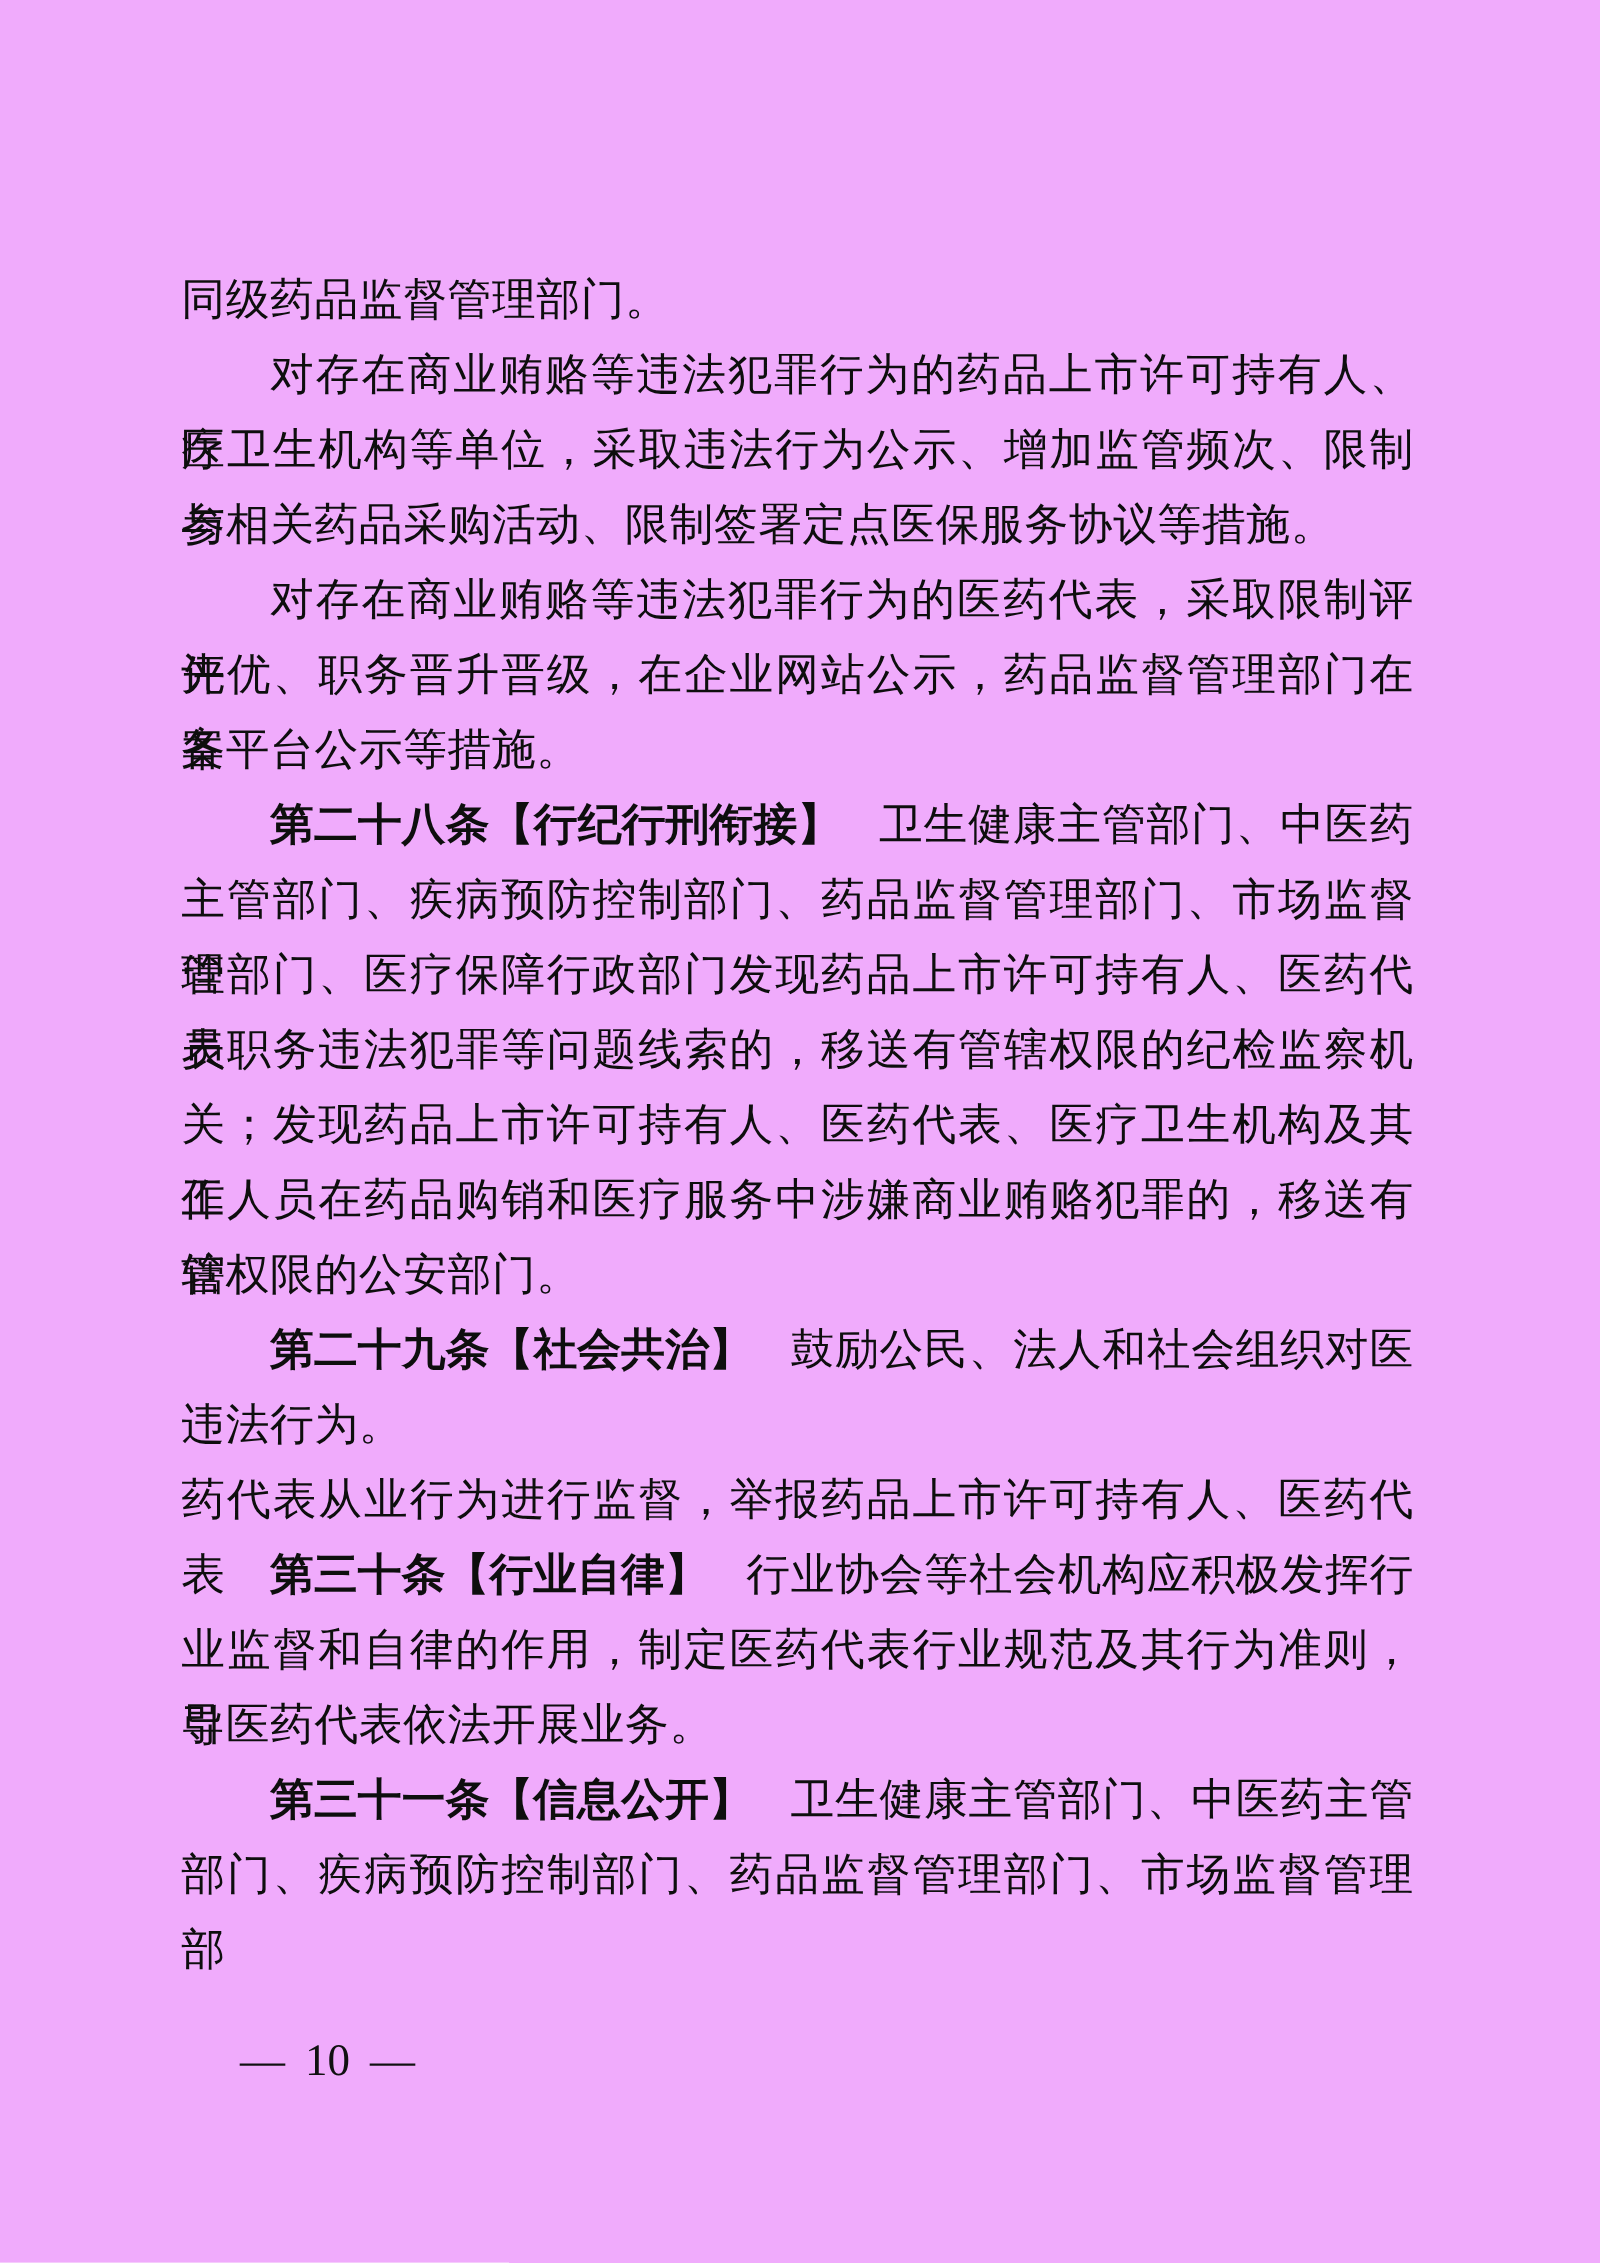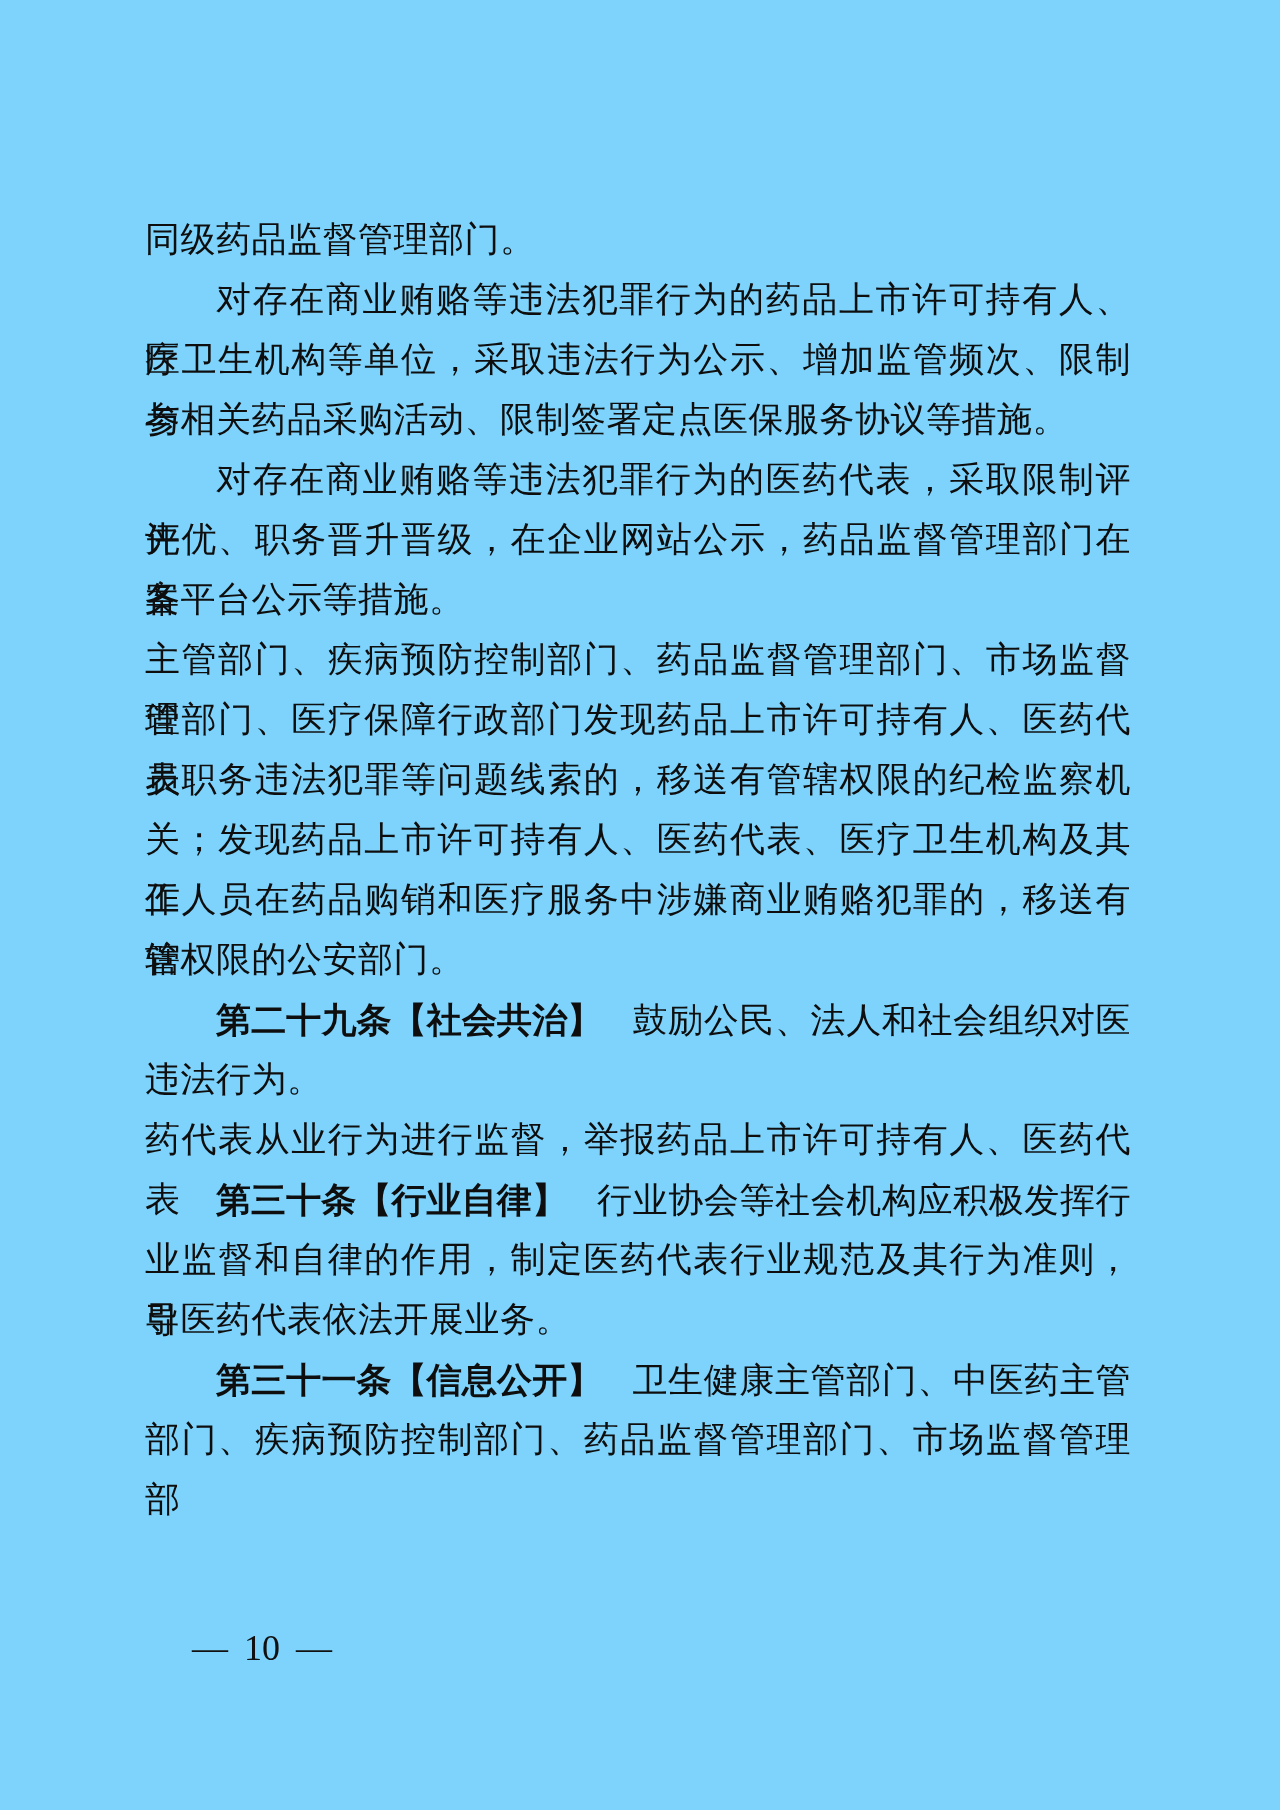--- a/index.html
+++ b/index.html
@@ -11,21 +11,21 @@
     width: 1280px;
     height: 1810px;
     position: relative;
     overflow: hidden;
     font-family: "Liberation Serif", "DejaVu Serif", serif;
     color: #0e0e0e;
   }
   .page {
     position: absolute;
     inset: 0;
-    background: #7dd3fc;
+    background: #f0abfc;
   }
   .document-body {
     position: absolute;
     left: 145px;
     top: 210px;
     width: 986px;
   }
   .line {
     font-size: 35px;
     line-height: 60px;
@@ -71,20 +71,21 @@
 <div class="page">
 
   <div class="document-body">
       <div class="line"><span>同级药品监督管理部门。</span></div>
       <div class="line full indent"><span>对存在商业贿赂等违法犯罪行为的药品上市许可持有人、医</span></div>
       <div class="line full"><span>疗卫生机构等单位，采取违法行为公示、增加监管频次、限制参</span></div>
       <div class="line"><span>与相关药品采购活动、限制签署定点医保服务协议等措施。</span></div>
       <div class="line full indent"><span>对存在商业贿赂等违法犯罪行为的医药代表，采取限制评先</span></div>
       <div class="line full"><span>评优、职务晋升晋级，在企业网站公示，药品监督管理部门在备</span></div>
       <div class="line"><span>案平台公示等措施。</span></div>
+      <div class="line full indent"><span class="article-title">第二十八条【行纪行刑衔接】</span><span>卫生健康主管部门、中医药</span></div>
       <div class="line full"><span>主管部门、疾病预防控制部门、药品监督管理部门、市场监督管</span></div>
       <div class="line full"><span>理部门、医疗保障行政部门发现药品上市许可持有人、医药代表、</span></div>
       <div class="line full"><span>员职务违法犯罪等问题线索的，移送有管辖权限的纪检监察机</span></div>
       <div class="line full"><span>关；发现药品上市许可持有人、医药代表、医疗卫生机构及其工</span></div>
       <div class="line full"><span>作人员在药品购销和医疗服务中涉嫌商业贿赂犯罪的，移送有管</span></div>
       <div class="line"><span>辖权限的公安部门。</span></div>
       <div class="line full indent"><span class="article-title">第二十九条【社会共治】</span><span>鼓励公民、法人和社会组织对医</span></div>
       <div class="line"><span>违法行为。</span></div>
       <div class="line full"><span>药代表从业行为进行监督，举报药品上市许可持有人、医药代表</span></div>
       <div class="line full indent"><span class="article-title">第三十条【行业自律】</span><span>行业协会等社会机构应积极发挥行</span></div>

